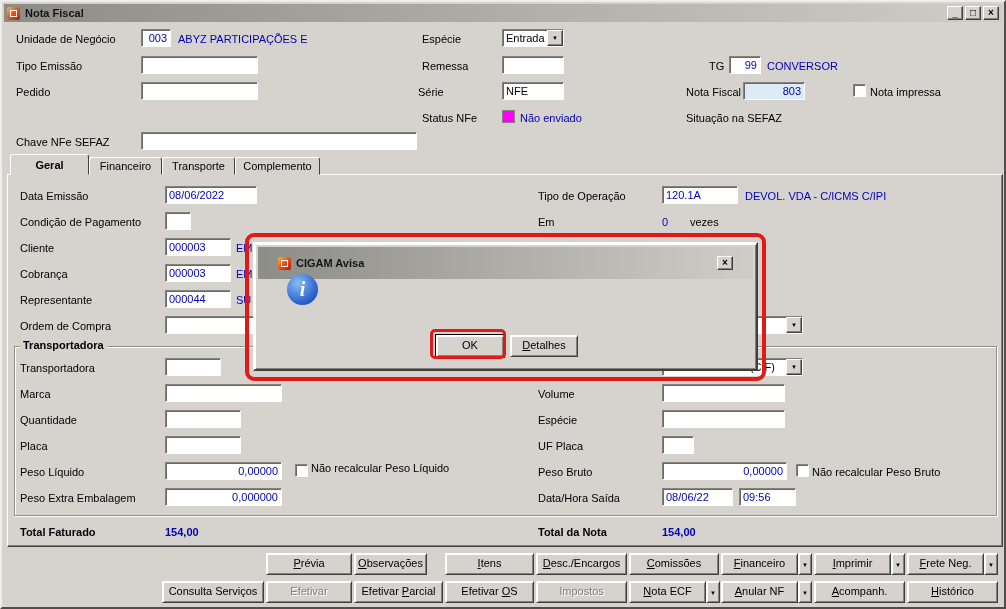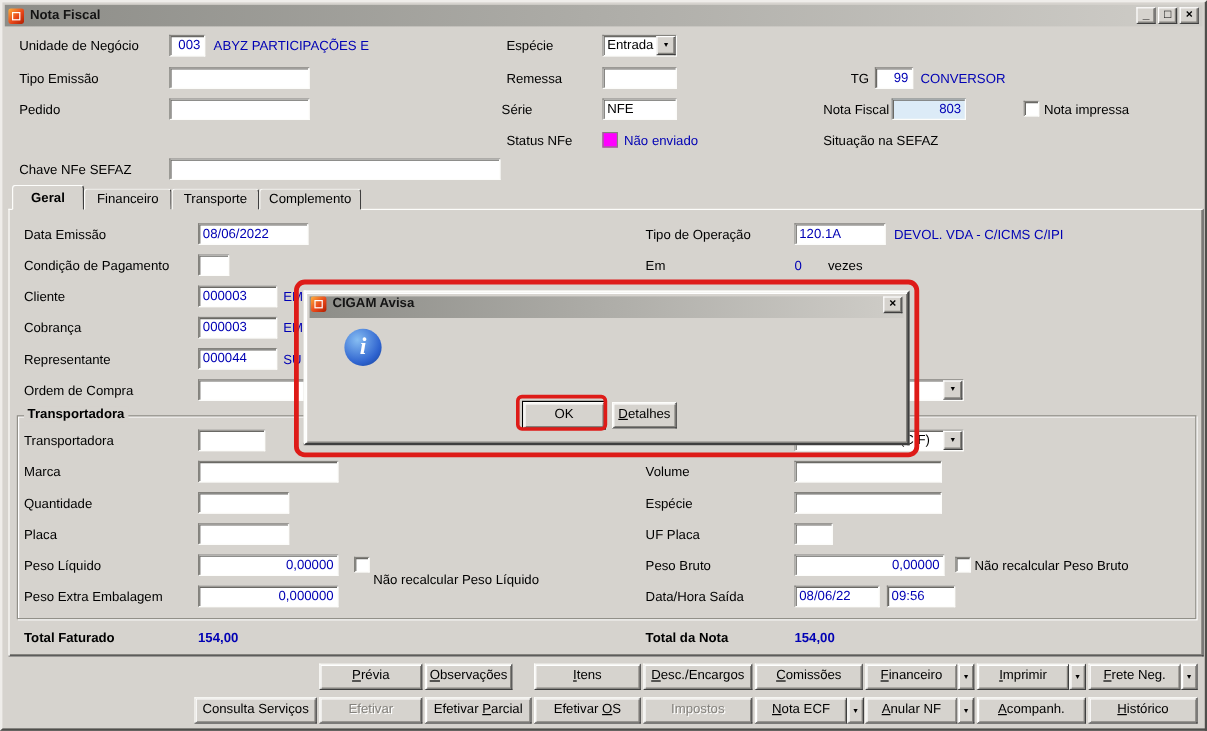--- a/index.html
+++ b/index.html
@@ -31,21 +31,21 @@
   .legend{position:absolute;background:#d6d3ce;padding:0 3px;font-weight:bold;z-index:3}
   .sq{position:absolute;width:13px;height:13px}
   .btn{position:absolute;height:22px;background:#d6d3ce;border:1px solid;border-color:#fdfdfb #3f3f3f #3f3f3f #fdfdfb;box-shadow:inset 1px 1px 0 #fff,inset -1px -1px 0 #84827d;text-align:center;line-height:19px;cursor:pointer;white-space:nowrap;overflow:hidden}
   .btn.disabled{color:#84827d;text-shadow:1px 1px 0 #fff;cursor:default}
   .arr{font-size:6px}
   .drp{line-height:18px}
   .dflt{box-shadow:0 0 0 1px #000,inset 1px 1px 0 #fff,inset -1px -1px 0 #84827d}
   .annot-main{position:absolute;left:243px;top:231px;width:521px;height:148px;border:4px solid #de1b18;border-radius:9px;z-index:55}
   .annot-ok{position:absolute;left:428px;top:327px;width:76px;height:30px;border:3px solid #de1b18;border-radius:5px;z-index:70}
   .dialog{position:absolute;left:251px;top:240px;width:505px;height:129px;background:#d6d3ce;border:2px solid;border-color:#fdfdfb #3f3f3f #3f3f3f #fdfdfb;box-shadow:inset 1px 1px 0 #fff,inset -1px -1px 0 #84827d;z-index:60}
-  .dlg-title{position:absolute;left:3px;top:3px;right:3px;height:18px;background:linear-gradient(90deg,#8d8d88,#cfcdc8);display:flex;align-items:flex-start;padding:0 1px;gap:2px}
+  .dlg-title{position:absolute;left:3px;top:3px;right:3px;height:32px;background:linear-gradient(90deg,#8d8d88,#cfcdc8);display:flex;align-items:center;padding:0 20px;gap:2px}
   .dlg-msg{position:absolute;left:89px;top:40px;white-space:nowrap}
   .info-icon{position:absolute;left:32px;top:30px;width:31px;height:31px;border-radius:50%;background:radial-gradient(circle at 35% 30%,#86bdf2,#2e63cf 65%,#123c8e);color:#fff;font-family:"Liberation Serif","DejaVu Serif",serif;font-style:italic;font-weight:bold;font-size:20px;text-align:center;line-height:30px}
 </style>
 </head>
 <body>
 
 <div class="win">
 
   <div class="titlebar">
     <span class="appico"></span>
@@ -83,21 +83,21 @@
 
   <span class="lbl" style="left:420px;top:110px">Status NFe</span>
   <span class="sq" style="left:500px;top:108px;background:#ff00ff;border:1px solid #84827d"></span>
   <span class="dsc" style="left:518px;top:110px">Não enviado</span>
   <span class="lbl" style="left:684px;top:110px">Situação na SEFAZ</span>
 
   <span class="lbl" style="left:14px;top:134px">Chave NFe SEFAZ</span>
   <div class="fld" style="left:139px;top:130px;width:276px"></div>
 
   <div class="tabstrip">
-    <div class="tab active" style="width:60px">Geral</div>
+    <div class="tab active" style="width:79px">Geral</div>
     <div class="tab" style="width:73px">Financeiro</div>
     <div class="tab" style="width:73px">Transporte</div>
     <div class="tab" style="width:85px">Complemento</div>
   </div>
 
   <div class="panel"></div>
 
   <span class="lbl" style="left:18px;top:188px">Data Emissão</span>
   <div class="fld" style="left:163px;top:184px;width:92px">08/06/2022</div>
   <span class="lbl" style="left:536px;top:188px">Tipo de Operação</span>
@@ -150,21 +150,21 @@
   <div class="fld" style="left:660px;top:408px;width:123px"></div>
 
   <span class="lbl" style="left:18px;top:438px">Placa</span>
   <div class="fld" style="left:163px;top:434px;width:76px"></div>
   <span class="lbl" style="left:536px;top:438px">UF Placa</span>
   <div class="fld" style="left:660px;top:434px;width:32px"></div>
 
   <span class="lbl" style="left:18px;top:464px">Peso Líquido</span>
   <div class="fld num" style="left:163px;top:460px;width:117px">0,00000</div>
   <span class="chk" style="left:293px;top:462px"></span>
-  <span class="lbl" style="left:309px;top:476px">Não recalcular Peso Líquido</span>
+  <span class="lbl" style="left:309px;top:460px">Não recalcular Peso Líquido</span>
   <span class="lbl" style="left:536px;top:464px">Peso Bruto</span>
   <div class="fld num" style="left:660px;top:460px;width:125px">0,00000</div>
   <span class="chk" style="left:794px;top:462px"></span>
   <span class="lbl" style="left:810px;top:464px">Não recalcular Peso Bruto</span>
 
   <span class="lbl" style="left:18px;top:490px">Peso Extra Embalagem</span>
   <div class="fld num" style="left:163px;top:486px;width:117px">0,000000</div>
   <span class="lbl" style="left:536px;top:490px">Data/Hora Saída</span>
   <div class="fld" style="left:660px;top:486px;width:71px">08/06/22</div>
   <div class="fld" style="left:737px;top:486px;width:57px">09:56</div>
@@ -200,17 +200,17 @@
 
   <div class="annot-main"></div>
   <div class="dialog">
     <div class="dlg-title">
       <span class="appico"></span>
       <span class="title-text">CIGAM Avisa</span>
       <span class="tbtn">×</span>
     </div>
     <div class="info-icon">i</div>
     <div class="btn dflt" style="left:181px;top:91px;width:68px"><span>OK</span><u></u><span></span></div>
-    <div class="btn" style="left:255px;top:91px;width:54px"><span></span><u>D</u><span>etalhes</span></div>
+    <div class="btn" style="left:255px;top:91px;width:68px"><span></span><u>D</u><span>etalhes</span></div>
   </div>
   <div class="annot-ok"></div>
 
 </div>
 
 </body></html>

